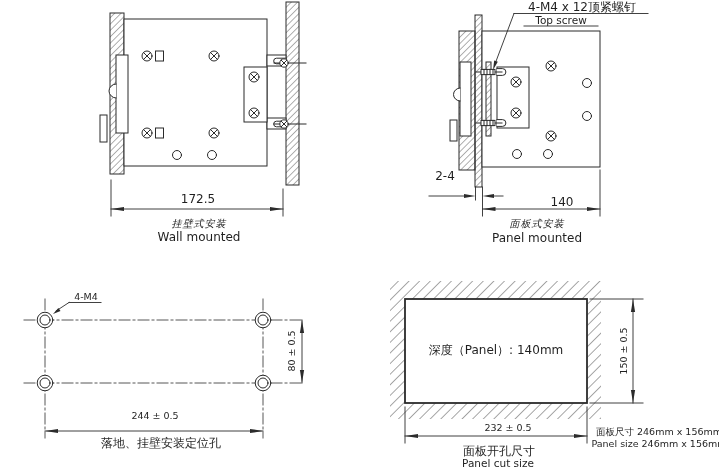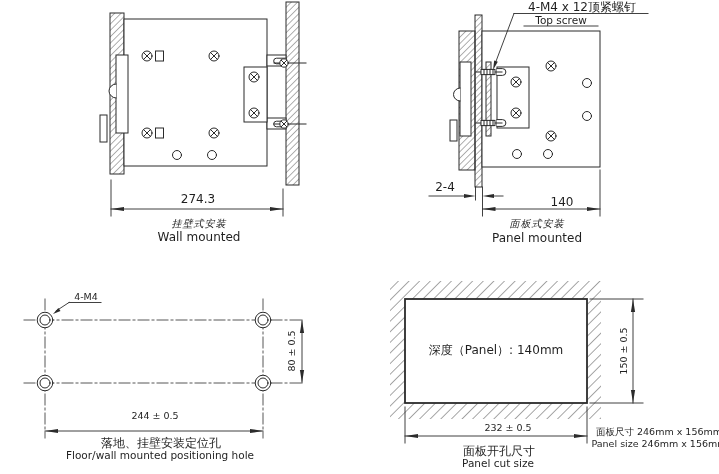--- a/index.html
+++ b/index.html
@@ -186,36 +186,35 @@
         <line x1="405" y1="407" x2="405" y2="443"></line>
         <line x1="587" y1="407" x2="587" y2="443"></line>
         <line x1="405" y1="436" x2="587" y2="436"></line>
         <polygon points="405,436 418,433.9 418,438.1" fill="#2b2b2b" stroke="none"></polygon>
         <polygon points="587,436 574,433.9 574,438.1" fill="#2b2b2b" stroke="none"></polygon>
       </g>
     </g>
   </g>
 </svg>
 
-  <span class="lbl s10" style="left:198px;top:199px;">274.3</span>
+  <span class="lbl s10" style="left:198px;top:199px;">172.5</span>
   <span class="lbl s115" style="left:199px;top:224px;">挂壁式安装</span>
   <span class="lbl s11" style="left:199px;top:237px;">Wall mounted</span>
 
   <span class="lbl s10" style="left:582px;top:7px;">4-M4 x 12顶紧螺钉</span>
   <span class="lbl s105" style="left:561px;top:20px;">Top screw</span>
-  <span class="lbl s10" style="left:445px;top:187px;">2-4</span>
+  <span class="lbl s10" style="left:445px;top:176px;">2-4</span>
   <span class="lbl s10" style="left:562px;top:202px;">140</span>
   <span class="lbl s115" style="left:537px;top:224px;">面板式安装</span>
   <span class="lbl s11" style="left:537px;top:238px;">Panel mounted</span>
 
   <span class="lbl s95" style="left:86px;top:297px;">4-M4</span>
   <span class="lbl s95" style="left:155px;top:416px;">244 ± 0.5</span>
   <span class="lbl s95 rot" style="left:292px;top:351px;">80 ± 0.5</span>
   <span class="lbl s11" style="left:161px;top:443px;">落地、挂壁安装定位孔</span>
-  <span class="lbl s105" style="left:160px;top:455px;">Floor/wall mounted positioning hole</span>
 
   <span class="lbl s10" style="left:496px;top:350px;">深度（Panel）: 140mm</span>
   <span class="lbl s95" style="left:508px;top:428px;">232 ± 0.5</span>
   <span class="lbl s95 rot" style="left:624px;top:351px;">150 ± 0.5</span>
   <span class="lbl s11" style="left:499px;top:451px;">面板开孔尺寸</span>
   <span class="lbl s105" style="left:498px;top:463px;">Panel cut size</span>
   <span class="lbl s95" style="left:659px;top:432px;">面板尺寸 246mm x 156mm</span>
   <span class="lbl s95" style="left:659px;top:444px;">Panel size 246mm x 156mm</span>
 
 </div>

